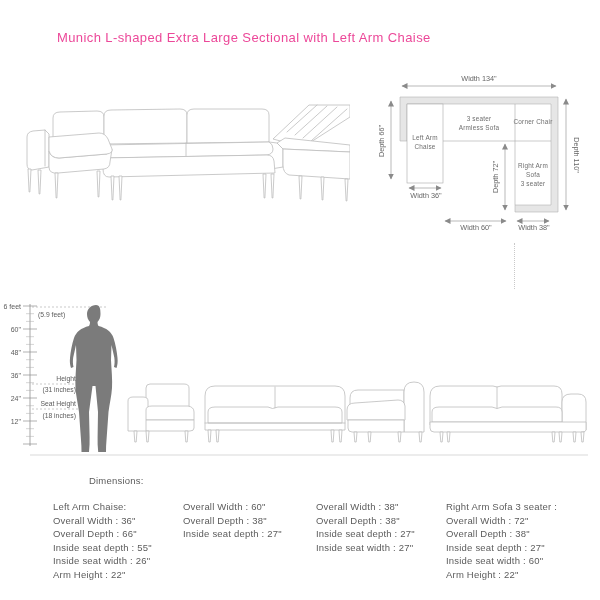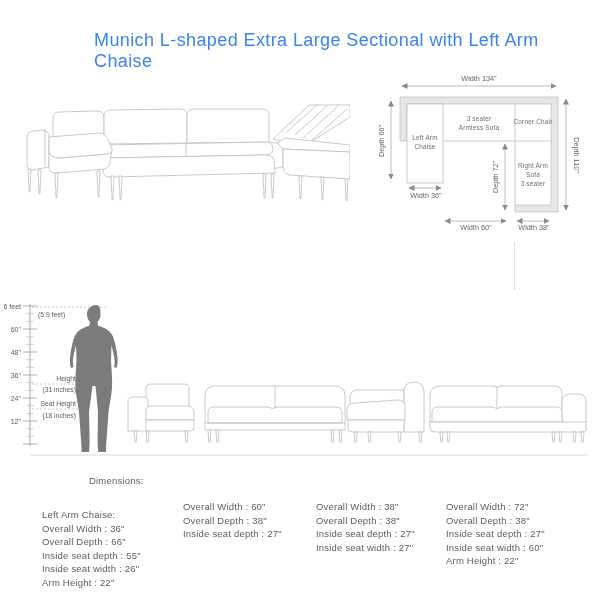--- a/index.html
+++ b/index.html
@@ -1,19 +1,19 @@
 <!DOCTYPE html>
 <html><head>
 <meta charset="utf-8">
 <style>
   html,body{margin:0;padding:0;background:#ffffff;}
   body{width:600px;height:600px;position:relative;overflow:hidden;
        font-family:"Liberation Sans",sans-serif;color:#565656;}
   .abs{position:absolute;}
-  #page-title{left:57px;top:30px;font-size:18px;letter-spacing:.4px;color:#3b82f6;margin-left:37px;}
+  #page-title{left:57px;top:30px;font-size:13px;letter-spacing:.4px;color:#ec4899;}
   
   svg{display:block;}
   .ln{fill:none;stroke:#bdbdbd;stroke-width:.8;stroke-linejoin:round;stroke-linecap:round;}
   .lnf{fill:#ffffff;stroke:#bdbdbd;stroke-width:.8;stroke-linejoin:round;}
   .band{fill:#e6e6e6;stroke:#b3b3b3;stroke-width:.6;}
   .thin{fill:none;stroke:#a8a8a8;stroke-width:.6;}
   .whitebox{fill:#ffffff;stroke:#a8a8a8;stroke-width:.6;}
   .dim{stroke:#8a8a8a;stroke-width:.6;fill:none;marker-start:url(#ah);marker-end:url(#ah);}
   .dim-label{font-family:"Liberation Sans",sans-serif;font-size:7.3px;fill:#666;text-anchor:middle;}
   .fp-label{font-family:"Liberation Sans",sans-serif;font-size:6.4px;fill:#6e6e6e;text-anchor:middle;letter-spacing:.2px;}
@@ -22,21 +22,21 @@
   .tick-minor{stroke:#aaaaaa;stroke-width:.5;}
   .dash{stroke:#a5a5a5;stroke-width:.6;stroke-dasharray:2,2;fill:none;}
   .ruler-text{font-family:"Liberation Sans",sans-serif;font-size:7px;fill:#5c5c5c;}
   .ann-text{font-family:"Liberation Sans",sans-serif;font-size:6.8px;fill:#5c5c5c;}
   .silhouette{fill:#7b7b7b;}
   .ground{stroke:#cfcfcf;stroke-width:.8;}
   #fold-line{left:514px;top:243px;height:46px;width:0;border-left:1px dotted #c9c9c9;}
   
   .dims-heading{left:53px;top:475px;font-size:9.5px;color:#5c5c5c;letter-spacing:.2px;padding-left:36px;}
   .dim-col{top:500px;width:128px;font-size:9.5px;color:#5c5c5c;line-height:13.5px;letter-spacing:.2px;}
-  #dim-col-1{left:42px;margin-top:8px;} #dim-col-2{left:183px;} #dim-col-3{left:316px;} #dim-col-4{left:446px;}
+  #dim-col-1{left:53px;} #dim-col-2{left:183px;} #dim-col-3{left:316px;} #dim-col-4{left:446px;}
 </style>
 </head>
 <body>
 
 <div class="abs" id="page-title">Munich L-shaped Extra Large Sectional with Left Arm Chaise</div>
 
 <svg class="abs" style="left:15px;top:97px;" width="335" height="115" viewBox="0 0 335 115">
   <g>
     <path class="lnf" d="M38,48 V21 Q38,15 45,15 L82,14 Q89,14 89,20 V47 Z"></path>
     <path class="lnf" d="M89,47 V19 Q89,13 96,13 L165,12 Q172,12 172,18 V46 Z"></path>
@@ -220,18 +220,19 @@
 </div>
 
 <div class="abs dim-col" id="dim-col-3">
   <div>Overall Width : 38"</div>
   <div>Overall Depth : 38"</div>
   <div>Inside seat depth : 27"</div>
   <div>Inside seat width : 27"</div>
 </div>
 
 <div class="abs dim-col" id="dim-col-4">
+  <div>Right Arm Sofa 3 seater :</div>
   <div>Overall Width : 72"</div>
   <div>Overall Depth : 38"</div>
   <div>Inside seat depth : 27"</div>
   <div>Inside seat width : 60"</div>
   <div>Arm Height : 22"</div>
 </div>
 
 </body></html>

